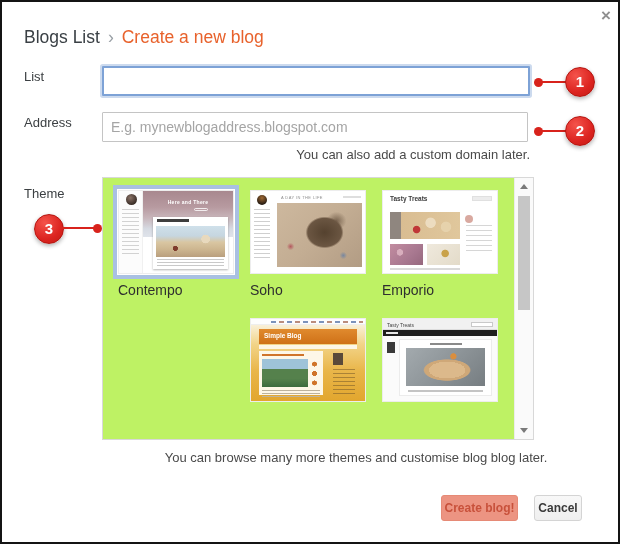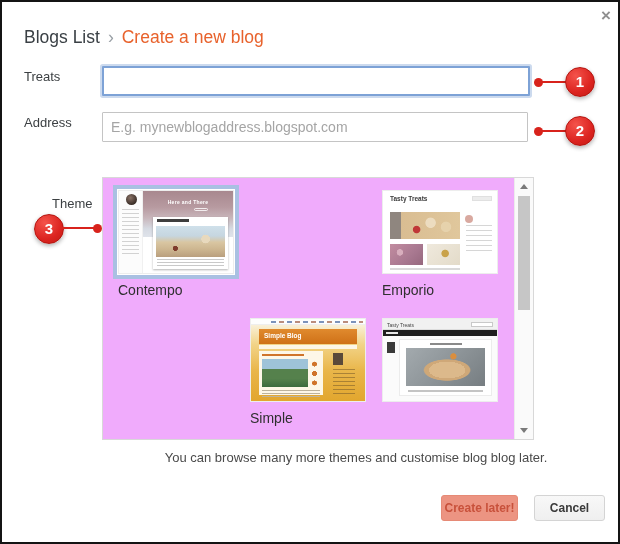--- a/index.html
+++ b/index.html
@@ -36,21 +36,21 @@
   .badge-2 { left:532px; top:114px; width:62px; height:30px; }
   .badge-1 .b-dot, .badge-2 .b-dot { left:0; top:11px; }
   .badge-1 .b-line, .badge-2 .b-line { left:7px; top:14px; width:25px; }
   .badge-1 .b-circle, .badge-2 .b-circle { left:31px; top:0; }
   .badge-3 { left:32px; top:212px; width:70px; height:30px; }
   .badge-3 .b-circle { left:0; top:0; }
   .badge-3 .b-line { left:28px; top:13px; width:33px; }
   .badge-3 .b-dot { left:59px; top:10px; }
 
   
-  .theme-box { position:absolute; left:100px; top:175px; width:432px; height:263px; background:#f0abfc; border:1px solid #d8d8d8; }
+  .theme-box { position:absolute; left:100px; top:175px; width:432px; height:263px; background:#bef264; border:1px solid #d8d8d8; }
   .sb { position:absolute; top:0; right:0; bottom:0; width:19px; background:#fafafa; border-left:1px solid #ececec; }
   .sb-up, .sb-down { position:absolute; left:5px; width:0; height:0; border-left:4px solid transparent; border-right:4px solid transparent; }
   .sb-up { top:6px; border-bottom:5px solid #7a7a7a; }
   .sb-down { bottom:6px; border-top:5px solid #7a7a7a; }
   .sb-thumb { position:absolute; left:3px; width:12px; top:18px; height:114px; background:#c6c6c6; }
 
   .cell { position:absolute; width:116px; }
   .cell .thumb { position:relative; width:116px; height:84px; background:#fff; border:1px solid #ededed; overflow:hidden; cursor:pointer; }
   .cell.selected .thumb { box-shadow:0 0 0 1px #fff, 0 0 0 5px #a9c0e2; }
   .cell .tlabel { margin-top:8px; font-size:14px; color:#2f2f2f; }
@@ -166,53 +166,54 @@
     background:radial-gradient(ellipse 42% 40% at 52% 58%, #dcb98b 0 55%, #cfa878 55% 68%, rgba(207,168,120,0) 72%),
       radial-gradient(circle 3px at 42% 48%, #b43a3a 0 60%, rgba(180,58,58,0) 75%),
       radial-gradient(circle 3px at 64% 66%, #b43a3a 0 60%, rgba(180,58,58,0) 75%),
       radial-gradient(circle 5px at 60% 22%, #d98e3f 0 55%, rgba(217,142,63,0) 70%),
       linear-gradient(135deg,#a3aaae 0%,#8b9296 55%,#767d81 100%); }
   .d-cap { left:8px; right:8px; bottom:3px; height:2px; background:#c4c4c4; }
 
   
   .btn { position:absolute; top:493px; height:26px; border-radius:3px; font-family:"Liberation Sans",sans-serif; font-size:12px; font-weight:bold; cursor:pointer; }
   .btn-create { left:439px; width:77px; background:#ec9482; border:1px solid #e68a76; color:#c8513b; }
-  .btn-cancel { left:532px; width:71px; background:linear-gradient(#f8f8f8,#efefef); border:1px solid #d4d4d4; color:#3a3a3a; }
+  .btn-cancel { left:532px; width:48px; background:linear-gradient(#f8f8f8,#efefef); border:1px solid #d4d4d4; color:#3a3a3a; }
 </style>
 </head>
 <body>
 
 <div class="dialog">
 
   <div class="close-x">×</div>
 
   <div class="header">
     <span class="bc-parent">Blogs List</span><span class="bc-sep">›</span><span class="bc-current">Create a new blog</span>
   </div>
 
-  <div class="field-label" style="top:67px;">Treats</div>
+  <div class="field-label" style="top:67px;">List</div>
   <input class="input input-title" type="text" value="" style="">
 
   <div class="badge badge-1">
     <div class="b-dot"></div>
     <div class="b-line"></div>
     <div class="b-circle">1</div>
   </div>
 
   <div class="field-label" style="top:113px;">Address</div>
   <input class="input input-address" type="text" placeholder="E.g. mynewblogaddress.blogspot.com" style="">
 
   <div class="badge badge-2">
     <div class="b-dot"></div>
     <div class="b-line"></div>
     <div class="b-circle">2</div>
   </div>
 
-
-  <div class="field-label" style="top:194px;margin-left:28px;">Theme</div>
+  <div class="helper helper-address">You can also add a custom domain later.</div>
+
+  <div class="field-label" style="top:184px;">Theme</div>
 
   <div class="badge badge-3">
     <div class="b-circle">3</div>
     <div class="b-line"></div>
     <div class="b-dot"></div>
   </div>
 
   <div class="theme-box">
 
     <div class="cell cell-0 selected">
@@ -223,20 +224,29 @@
         <div class="abs c-side"></div>
         <div class="abs c-card">
           <div class="abs c-card-title"></div>
           <div class="abs c-photo"></div>
           <div class="abs c-card-lines"></div>
         </div>
       </div>
       <div class="tlabel">Contempo</div>
     </div>
 
+    <div class="cell cell-1">
+      <div class="thumb">
+        <div class="abs s-side"></div>
+        <div class="abs s-title">A DAY IN THE LIFE</div>
+        <div class="abs s-menu"></div>
+        <div class="abs s-photo"></div>
+      </div>
+      <div class="tlabel">Soho</div>
+    </div>
 
     <div class="cell cell-2">
       <div class="thumb">
         <div class="abs e-title">Tasty Treats</div>
         <div class="abs e-box"></div>
         <div class="abs e-photo"></div>
         <div class="abs e-av"></div>
         <div class="abs e-rlines"></div>
         <div class="abs e-p2"></div>
         <div class="abs e-p3"></div>
@@ -257,21 +267,20 @@
           <div class="abs si-h"></div>
           <div class="abs si-photo"></div>
           <div class="abs si-icons"></div>
           <div class="abs si-mlines"></div>
         </div>
         <div class="abs si-side">
           <div class="abs si-sphoto"></div>
           <div class="abs si-slines"></div>
         </div>
       </div>
-      <div class="tlabel">Simple</div>
     </div>
 
     <div class="cell cell-5">
       <div class="thumb">
         <div class="abs d-top"></div>
         <div class="abs d-top-t">Tasty Treats</div>
         <div class="abs d-search"></div>
         <div class="abs d-nav"></div>
         <div class="abs d-body">
           <div class="abs d-icon"></div>
@@ -286,16 +295,16 @@
 
     <div class="sb">
       <div class="sb-up"></div>
       <div class="sb-thumb"></div>
       <div class="sb-down"></div>
     </div>
   </div>
 
   <div class="helper helper-theme">You can browse many more themes and customise blog blog later.</div>
 
-  <button class="btn btn-create">Create later!</button>
+  <button class="btn btn-create">Create blog!</button>
   <button class="btn btn-cancel">Cancel</button>
 
 </div>
 
 </body></html>

